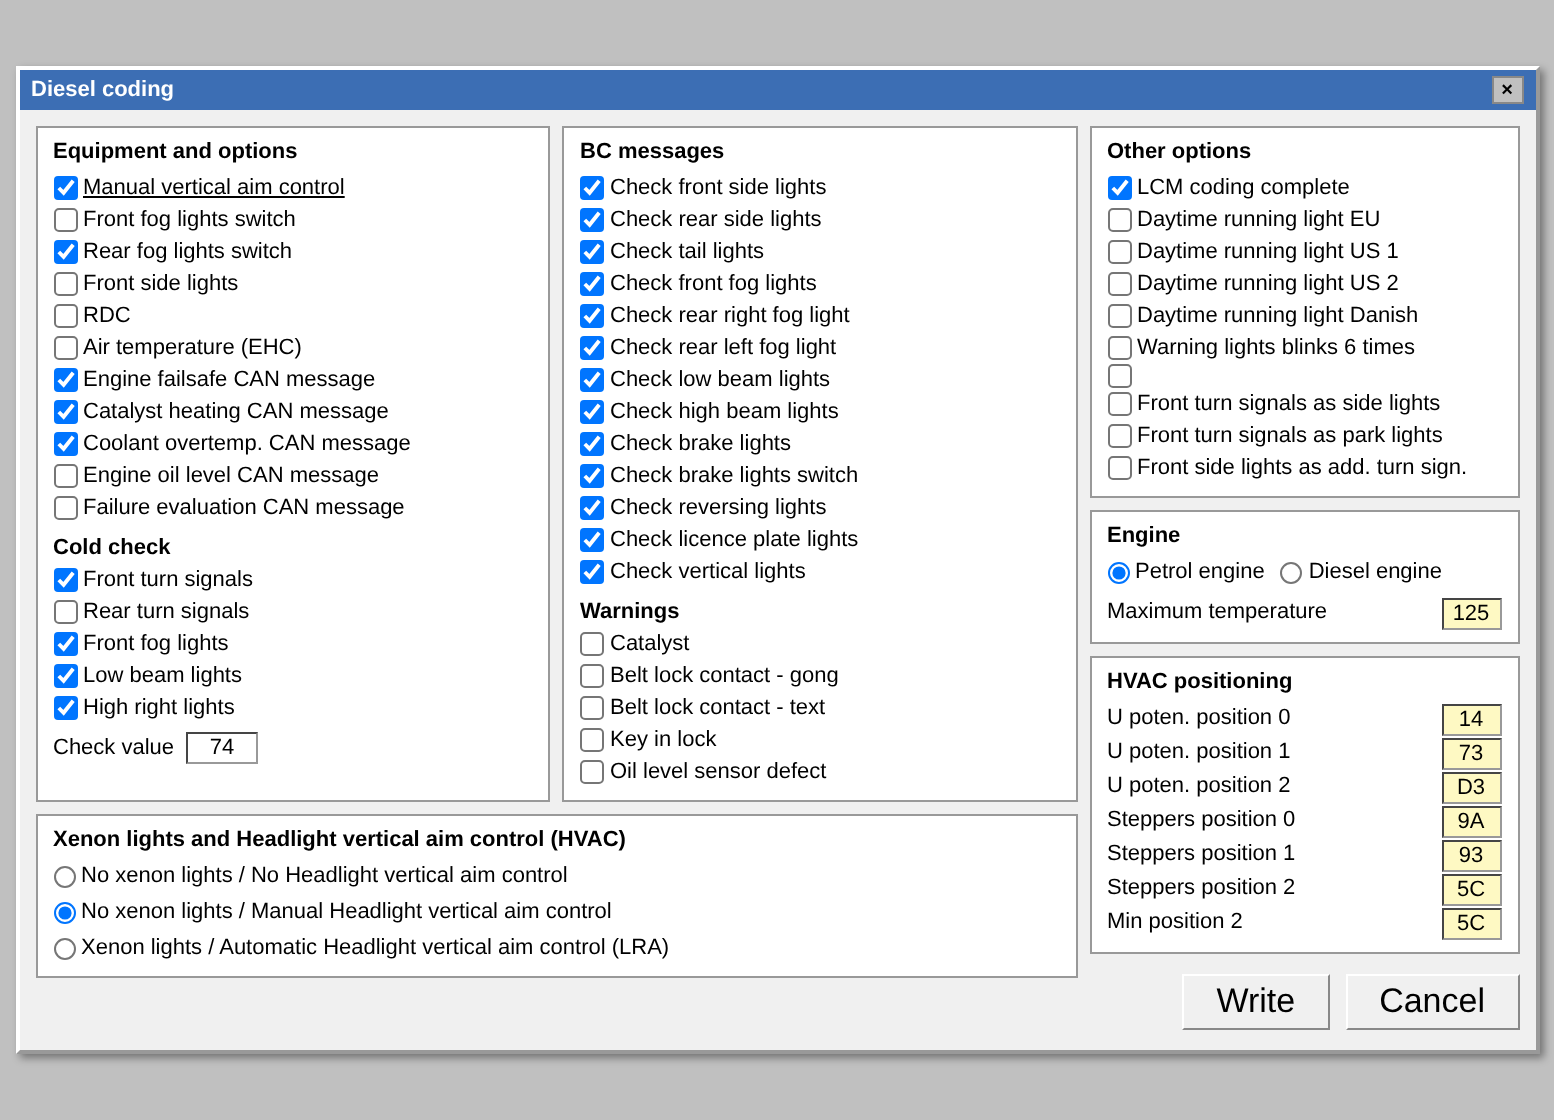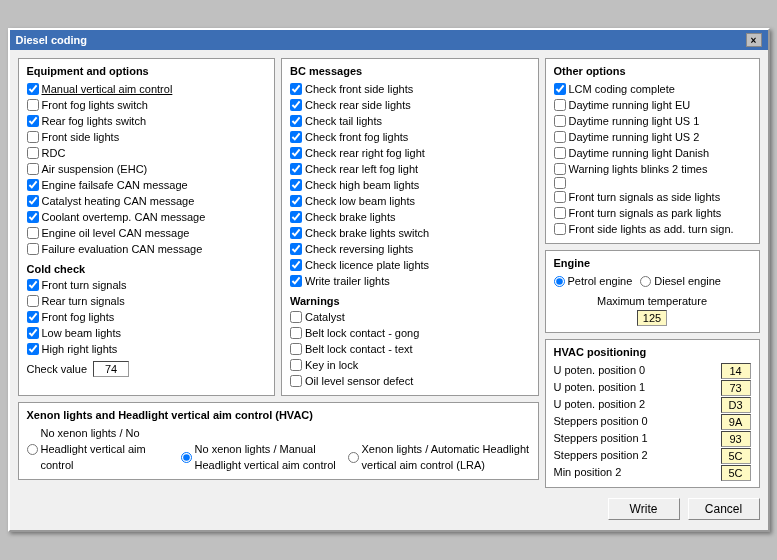--- a/index.html
+++ b/index.html
@@ -144,34 +144,34 @@
       padding: 1px 2px;
       text-align: center;
     }
     .bottom-section {
       background: white;
       border: 1px solid #999;
       padding: 6px 8px;
     }
     .bottom-radio-group {
       display: flex;
+      flex-direction: column;
       gap: 2px;
       margin-top: 2px;
-      align-items: flex-end;
     }
     .buttons-row {
       display: flex;
       justify-content: flex-end;
       gap: 8px;
       padding: 4px 0 2px 0;
     }
     .btn {
       min-width: 72px;
       padding: 3px 16px;
-      font-size: 12px;
+      font-size: 17px;
       background: #f0f0f0;
       border: 1px solid #888;
       border-top-color: #fff;
       border-left-color: #fff;
       cursor: pointer;
     }
     .left-panels {
       display: flex;
       flex-direction: column;
       gap: 6px;
@@ -222,21 +222,21 @@
                 <div class="checkbox-item">
                   <input type="checkbox" id="eq3" style="">
                   <label for="eq3">Front side lights</label>
                 </div>
                 <div class="checkbox-item">
                   <input type="checkbox" id="eq4" style="">
                   <label for="eq4">RDC</label>
                 </div>
                 <div class="checkbox-item">
                   <input type="checkbox" id="eq5" style="">
-                  <label for="eq5">Air suspension (EHC)</label>
+                  <label for="eq5">Air temperature (EHC)</label>
                 </div>
                 <div class="checkbox-item">
                   <input type="checkbox" id="eq7" checked="" style="">
                   <label for="eq7">Engine failsafe CAN message</label>
                 </div>
                 <div class="checkbox-item">
                   <input type="checkbox" id="eq8" checked="" style="">
                   <label for="eq8">Catalyst heating CAN message</label>
                 </div>
                 <div class="checkbox-item">
@@ -302,46 +302,46 @@
                 </div>
                 <div class="checkbox-item">
                   <input type="checkbox" id="bc5" checked="" style="">
                   <label for="bc5">Check rear right fog light</label>
                 </div>
                 <div class="checkbox-item">
                   <input type="checkbox" id="bc4" checked="" style="">
                   <label for="bc4">Check rear left fog light</label>
                 </div>
                 <div class="checkbox-item">
+                  <input type="checkbox" id="bc6" checked="" style="">
+                  <label for="bc6">Check low beam lights</label>
+                </div>
+                <div class="checkbox-item">
                   <input type="checkbox" id="bc7" checked="" style="">
                   <label for="bc7">Check high beam lights</label>
                 </div>
                 <div class="checkbox-item">
-                  <input type="checkbox" id="bc6" checked="" style="">
-                  <label for="bc6">Check low beam lights</label>
-                </div>
-                <div class="checkbox-item">
                   <input type="checkbox" id="bc8" checked="" style="">
                   <label for="bc8">Check brake lights</label>
                 </div>
                 <div class="checkbox-item">
                   <input type="checkbox" id="bc9" checked="" style="">
                   <label for="bc9">Check brake lights switch</label>
                 </div>
                 <div class="checkbox-item">
                   <input type="checkbox" id="bc10" checked="" style="">
                   <label for="bc10">Check reversing lights</label>
                 </div>
                 <div class="checkbox-item">
                   <input type="checkbox" id="bc11" checked="" style="">
                   <label for="bc11">Check licence plate lights</label>
                 </div>
                 <div class="checkbox-item">
                   <input type="checkbox" id="bc12" checked="" style="">
-                  <label for="bc12">Write trailer lights</label>
+                  <label for="bc12">Check vertical lights</label>
                 </div>
               </div>
             <div class="section-divider">Warnings</div>
             <div id="warnings-items">
                 <div class="checkbox-item">
                   <input type="checkbox" id="warn0" style="">
                   <label for="warn0">Catalyst</label>
                 </div>
                 <div class="checkbox-item">
                   <input type="checkbox" id="warn1" style="">
@@ -401,21 +401,21 @@
               <div class="checkbox-item">
                 <input type="checkbox" id="oth3" style="">
                 <label for="oth3">Daytime running light US 2</label>
               </div>
               <div class="checkbox-item">
                 <input type="checkbox" id="oth4" style="">
                 <label for="oth4">Daytime running light Danish</label>
               </div>
               <div class="checkbox-item">
                 <input type="checkbox" id="oth5" style="">
-                <label for="oth5">Warning lights blinks 2 times</label>
+                <label for="oth5">Warning lights blinks 6 times</label>
               </div>
               <div class="checkbox-item">
                 <input type="checkbox" id="oth6" style="">
               </div>
               <div class="checkbox-item">
                 <input type="checkbox" id="oth7" style="">
                 <label for="oth7">Front turn signals as side lights</label>
               </div>
               <div class="checkbox-item">
                 <input type="checkbox" id="oth8" style="">
@@ -432,21 +432,21 @@
           <div class="engine-row">
             <div class="radio-item">
               <input type="radio" name="engine" id="petrol" checked="" style="">
               <label for="petrol">Petrol engine</label>
             </div>
             <div class="radio-item">
               <input type="radio" name="engine" id="diesel" style="">
               <label for="diesel">Diesel engine</label>
             </div>
           </div>
-          <div class="hvac-row" style="margin-top:4px;flex-direction:column;">
+          <div class="hvac-row" style="margin-top:4px;">
             <span>Maximum temperature</span>
             <input class="hvac-input" type="text" value="125" style="">
           </div>
         </div>
         <div class="right-section">
           <div class="panel-title">HVAC positioning</div>
           <div id="hvac-rows">
               <div class="hvac-row">
                 <span>U poten. position 0</span>
                 <input class="hvac-input" type="text" value="14" style="">

